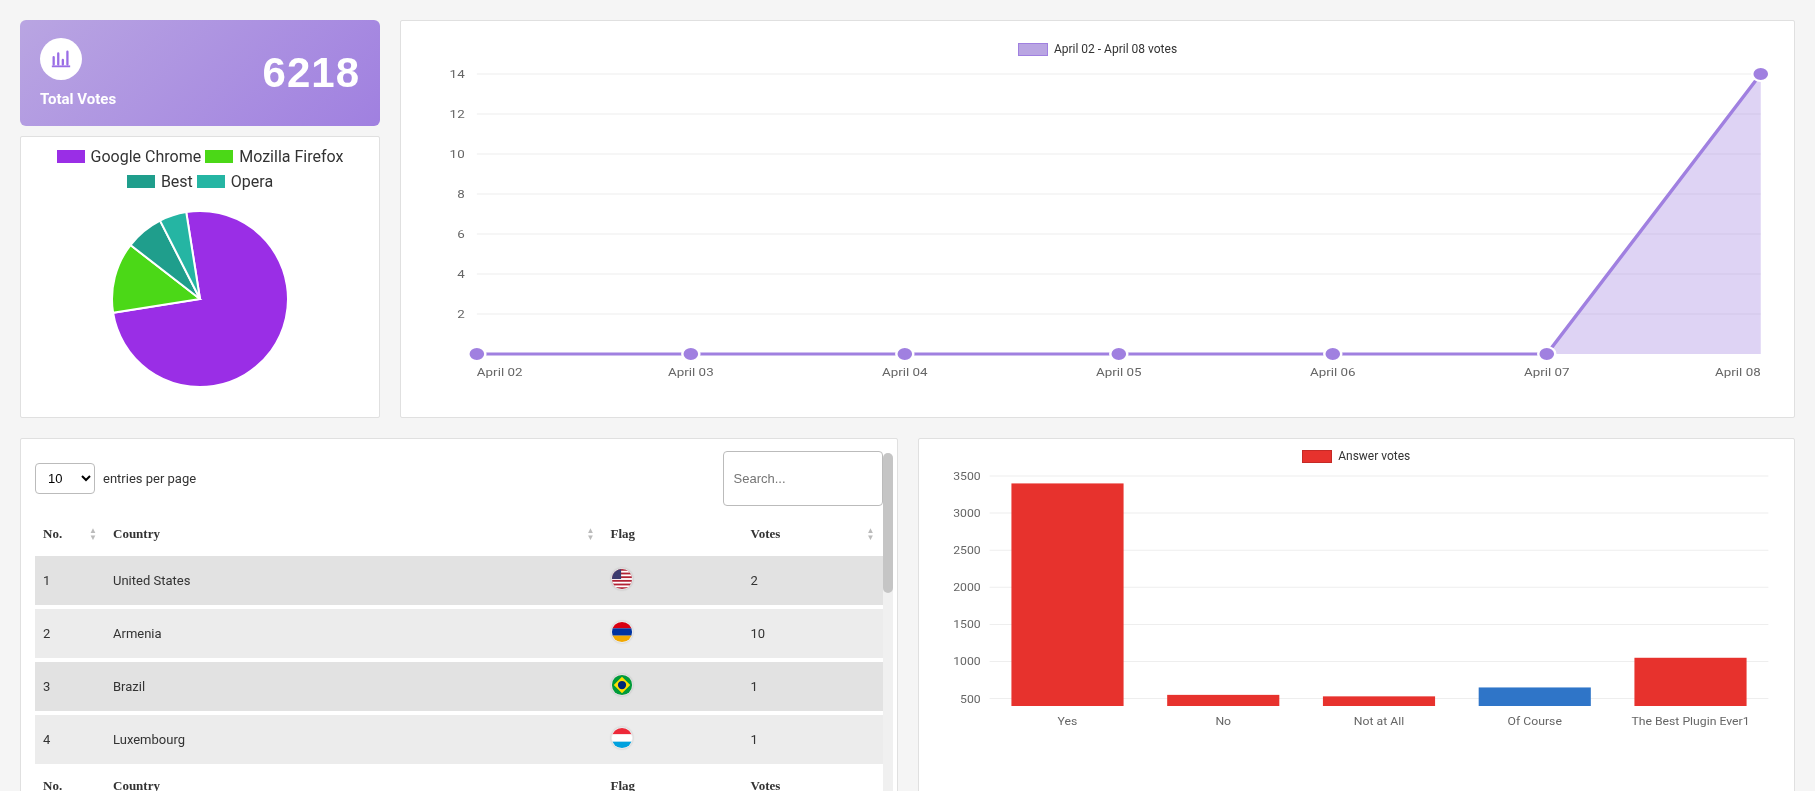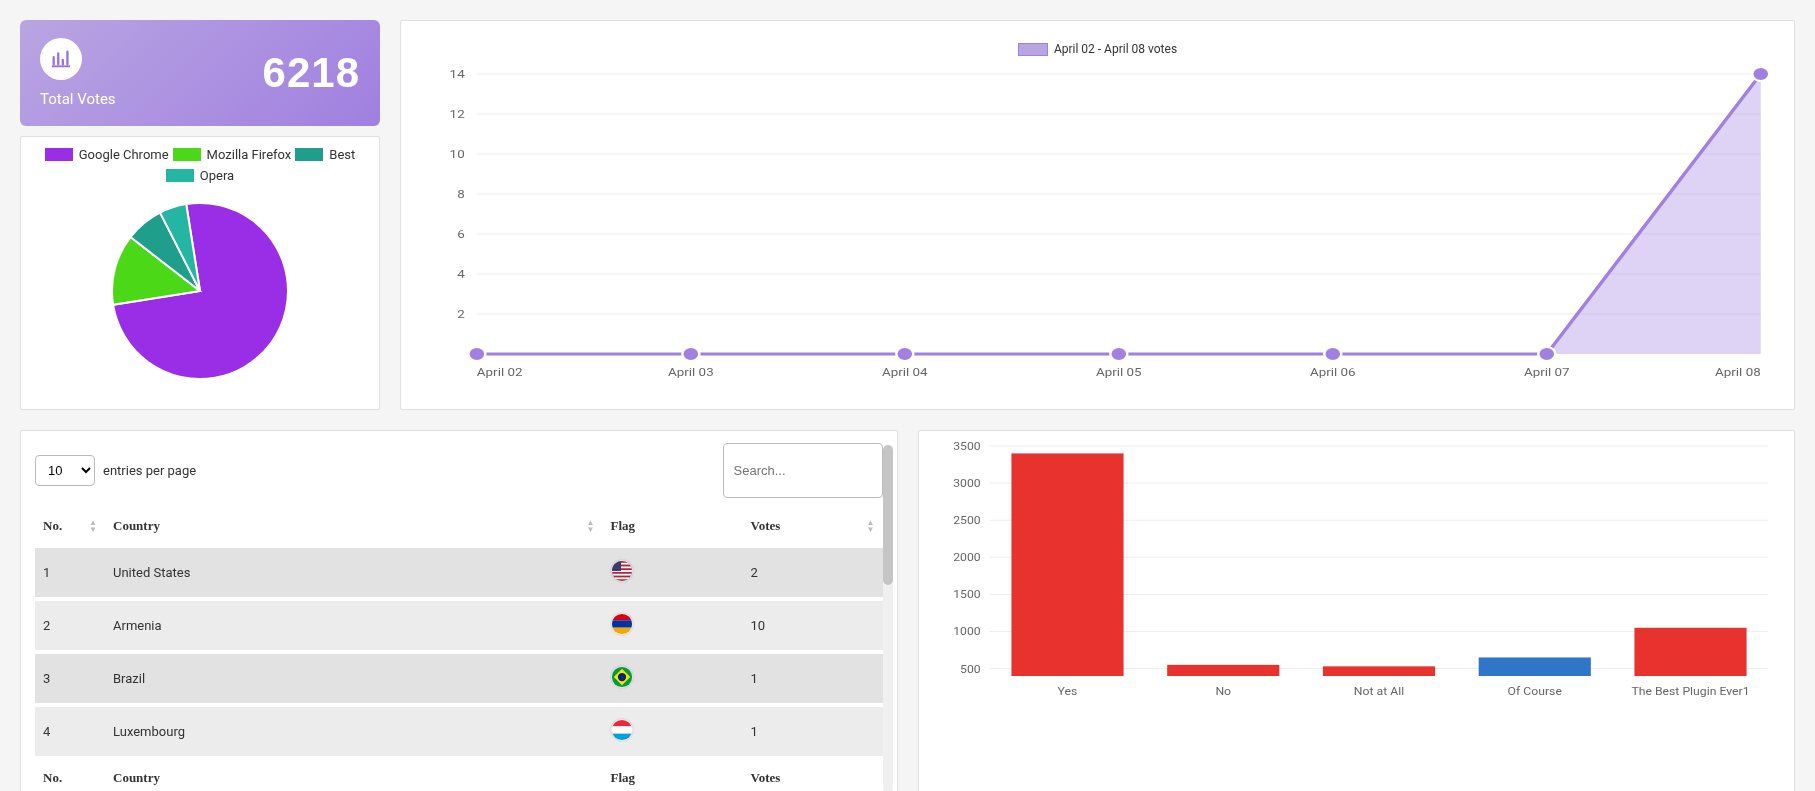--- a/index.html
+++ b/index.html
@@ -35,24 +35,24 @@
   align-items: center;
   justify-content: space-between;
   border: none;
 }
 .kpi-left { display: flex; flex-direction: column; gap: 10px; }
 .kpi-icon-circle {
   width: 42px; height: 42px; border-radius: 50%; background: #fff;
   display: flex; align-items: center; justify-content: center;
 }
 .kpi-icon-circle svg { width: 22px; height: 22px; fill: #9a6ee6; stroke: #9a6ee6; }
-.kpi-title { font-size: 15px; font-weight: 400; }
+.kpi-title { font-size: 15px; font-weight: 700; }
 .kpi-value { font-size: 42px; font-weight: 700; letter-spacing: 1px; font-family: 'Arial Black', sans-serif; }
 .pie-card { margin-top: 10px; padding: 10px 10px 18px; }
-.pie-legend { display: flex; flex-wrap: wrap; justify-content: center; gap: 6px 4px; font-size: 13px; margin-bottom: 8px; }
+.pie-legend { display: flex; flex-wrap: wrap; justify-content: center; gap: 6px 4px; font-size: 16px; margin-bottom: 8px; }
 .leg-item { display: inline-flex; align-items: center; gap: 6px; cursor: pointer; }
 .leg-swatch { width: 28px; height: 13px; display: inline-block; }
 .pie-wrap { display:flex; justify-content:center; }
 .line-card { padding: 21px 15px 15px; }
 .chart-legend-center { display:flex; justify-content:center; gap:6px; align-items:center; font-size:12px; margin-bottom:8px; }
 .chart-legend-center .sw { width:30px; height:13px; background:#b9a5e2; display:inline-block; border:1px solid #a080e0; }
 .bottom-row { display: grid; grid-template-columns: 1fr 1fr; gap: 20px; grid-column: 1 / -1; }
 .table-card { padding: 12px 14px; position: relative; overflow: hidden; }
 .table-top { display:flex; justify-content:space-between; align-items:center; margin-bottom:10px; gap:10px; }
 .entries-wrap { display:flex; align-items:center; gap:8px; }
@@ -270,20 +270,24 @@
             <th>Votes</th>
           </tr>
         </tfoot>
       </table>
       <div class="scroll-stub">
           <div class="scroll-thumb"></div>
         </div>
     </div>
 
     <div class="card bar-card">
+      <div class="chart-legend-center">
+        <span class="sw" style="background:#e7322d;border-color:#c52a26"></span>
+        <span>Answer votes</span>
+      </div>
       <svg id="bar-svg" width="100%" height="260" viewBox="0 0 760 260" preserveAspectRatio="none">
           <line x1="50" x2="750" y1="227.58064516129033" y2="227.58064516129033" stroke="#eee"></line>
           <text x="42" y="231.58064516129033" text-anchor="end" font-size="11" fill="#666">500</text>
           <line x1="50" x2="750" y1="190.48387096774195" y2="190.48387096774195" stroke="#eee"></line>
           <text x="42" y="194.48387096774195" text-anchor="end" font-size="11" fill="#666">1000</text>
           <line x1="50" x2="750" y1="153.38709677419354" y2="153.38709677419354" stroke="#eee"></line>
           <text x="42" y="157.38709677419354" text-anchor="end" font-size="11" fill="#666">1500</text>
           <line x1="50" x2="750" y1="116.29032258064517" y2="116.29032258064517" stroke="#eee"></line>
           <text x="42" y="120.29032258064517" text-anchor="end" font-size="11" fill="#666">2000</text>
           <line x1="50" x2="750" y1="79.1935483870968" y2="79.1935483870968" stroke="#eee"></line>

